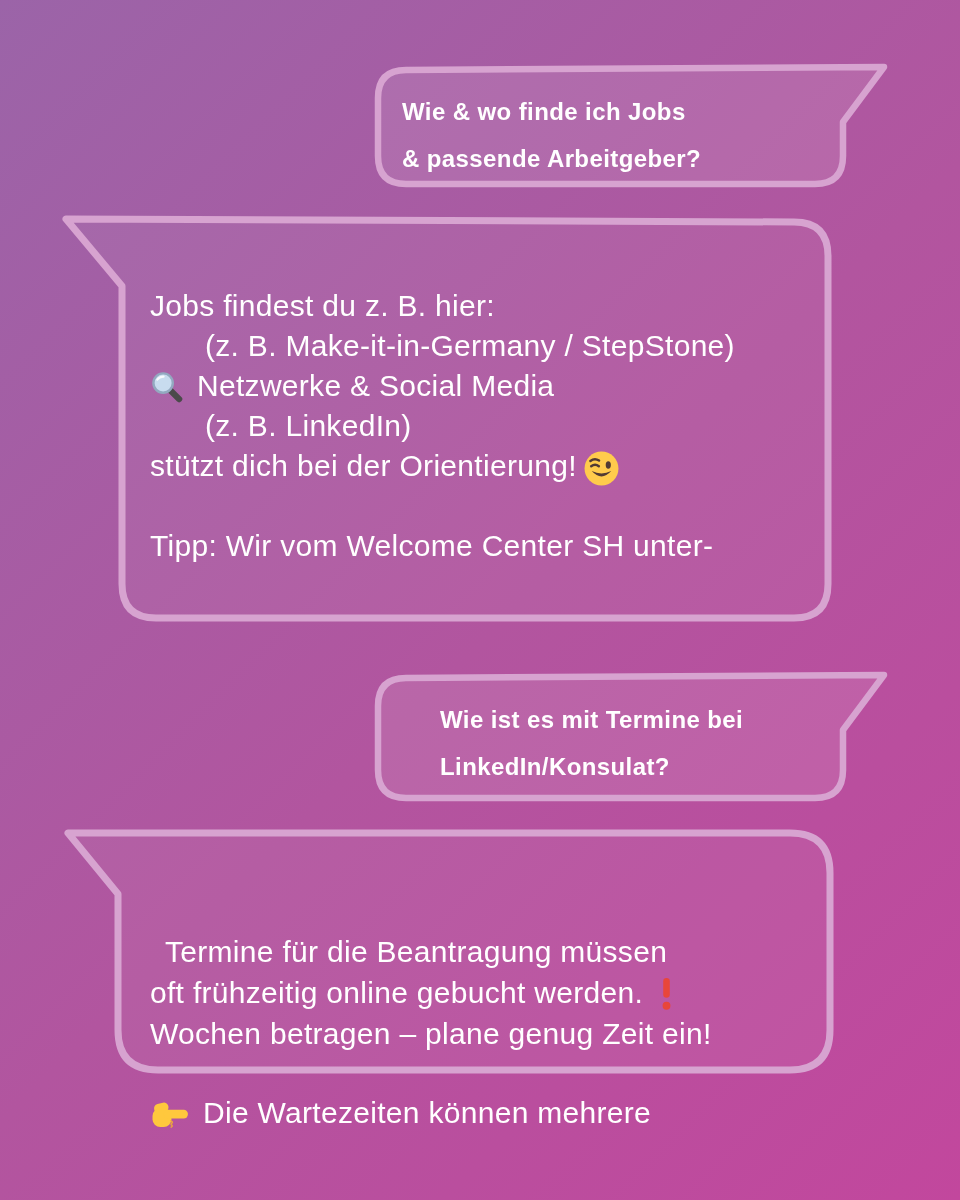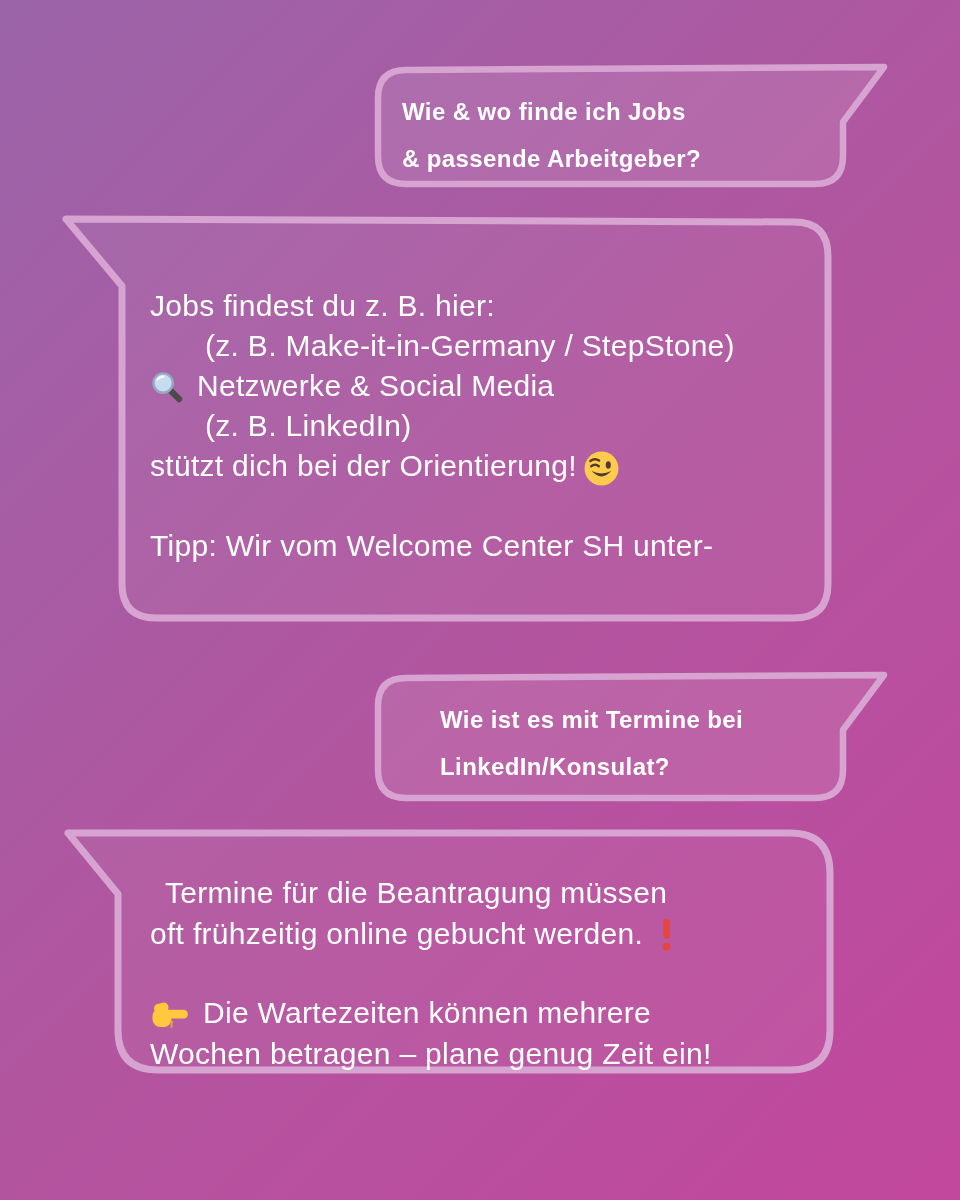--- a/index.html
+++ b/index.html
@@ -79,38 +79,38 @@
       </span>
     </div>
     <div class="line gap-top">Tipp: Wir vom Welcome Center SH unter-</div>
   </div>
 
   <div class="txt q-text" style="left:424px;top:696px;margin-left:16px;">
     <div>Wie ist es mit Termine bei</div>
     <div>LinkedIn/Konsulat?</div>
   </div>
 
-  <div class="txt a-text a2-text" style="left:150px;top:832px;text-align:right;">
+  <div class="txt a-text a2-text" style="left:150px;top:891px;text-align:right;">
     <div class="line indent-sm">Termine für die Beantragung müssen</div>
     <div class="line">
       <span>oft frühzeitig online gebucht werden.</span>
       <span class="icon trail-wide" style="position:relative;top:1px;">
         <svg viewBox="0 0 16 36" width="15" height="34">
           <rect x="4.5" y="1" width="7" height="21" rx="3.5" fill="#E8463A"></rect>
           <circle cx="8" cy="30.5" r="4.2" fill="#E8463A"></circle>
         </svg>
       </span>
     </div>
+    <div class="line">Wochen betragen – plane genug Zeit ein!</div>
     <div class="line gap-top-sm">
       <span class="icon lead" style="position:relative;top:2px;">
         <svg viewBox="0 0 40 34" width="39" height="33">
           <rect x="4" y="5.5" width="15" height="9.5" rx="4.6" fill="#FFC83D" transform="rotate(-14 11 10)"></rect>
           <rect x="2.5" y="10.5" width="19.5" height="19.5" rx="8" fill="#FFC83D"></rect>
           <rect x="14" y="12.2" width="25" height="8.8" rx="4.4" fill="#FFC83D"></rect>
           <path d="M21.5 23.5 q3 1.3 0.2 3 M21.5 27.5 q2.6 1.2 0.2 2.6" stroke="#EDA83A" stroke-width="1.5" fill="none" stroke-linecap="round"></path>
         </svg>
       </span>
       <span>Die Wartezeiten können mehrere</span>
     </div>
-    <div class="line">Wochen betragen – plane genug Zeit ein!</div>
   </div>
 
 </div>
 
 </body></html>

